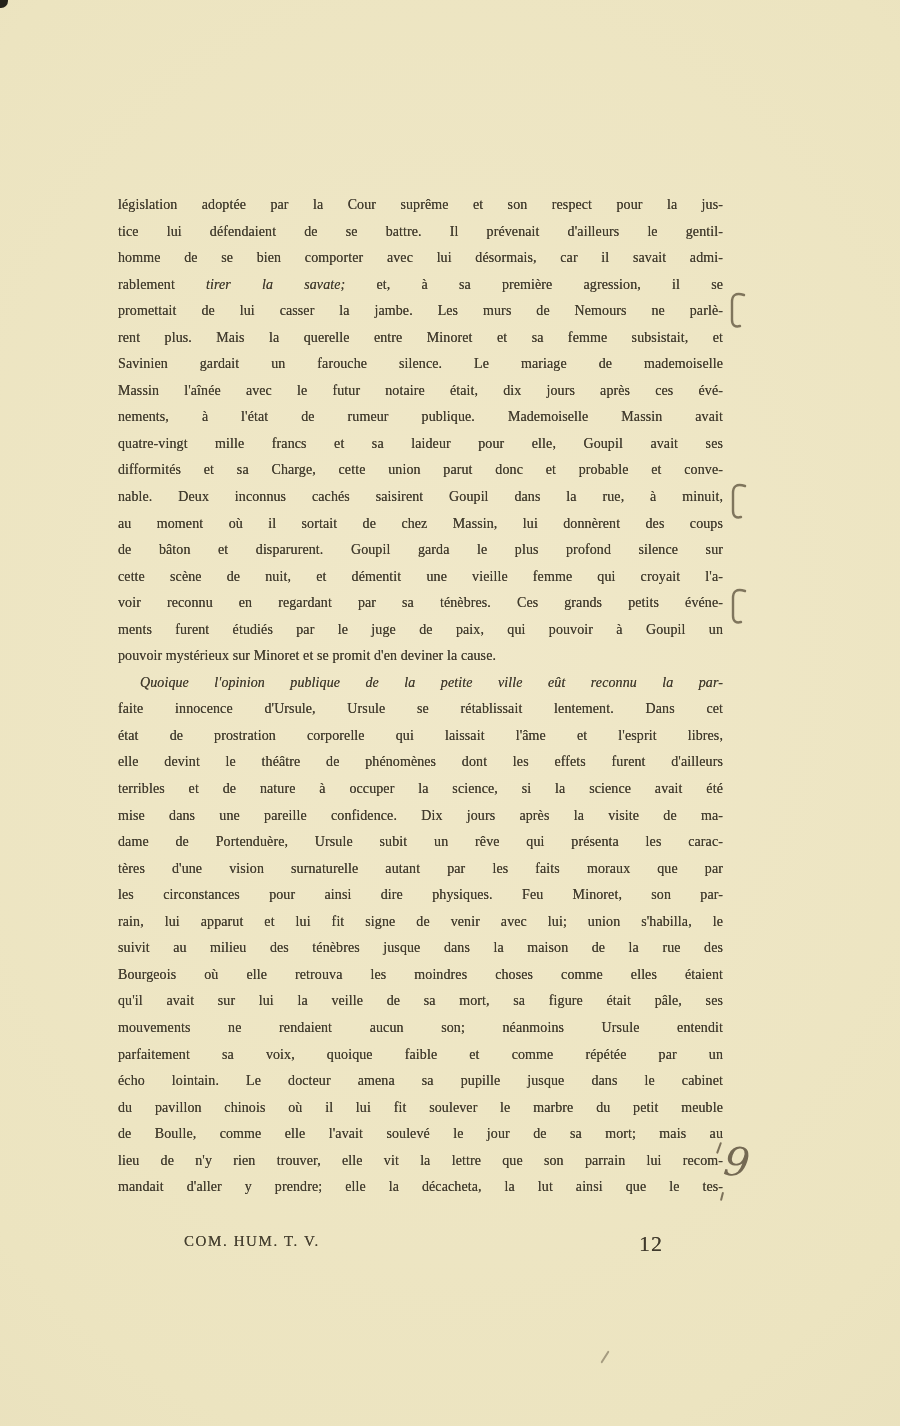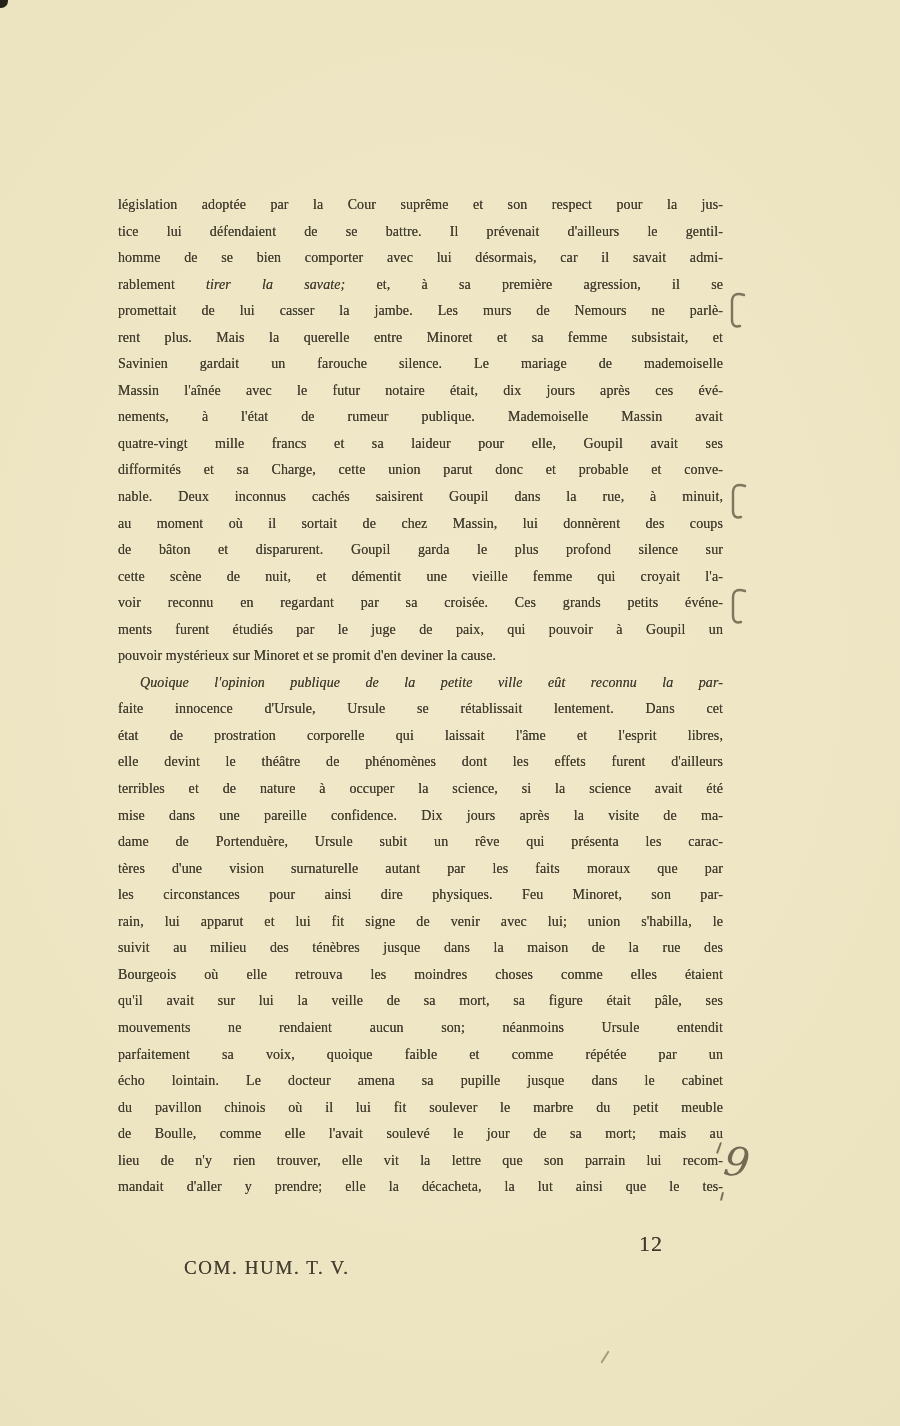--- a/index.html
+++ b/index.html
@@ -43,23 +43,22 @@
     height: 26.55px; overflow: visible;
     text-align: justify; text-align-last: justify;
   }
   .line.par-end { text-align-last: left; }
   .line.indent { text-indent: 22px; font-style: italic; }
 
   
   .page-footer { position: absolute; left: 118px; top: 1231px; width: 605px; height: 26px; }
   .signature-mark {
     position: absolute; left: 66px; top: 2px;
-    font-size: 19px; letter-spacing: 1.6px; color: #453f2f;
+    font-size: 15px; letter-spacing: 1.6px; color: #453f2f;
     text-shadow: 0 0 0.5px rgba(62,56,42,.8);
-    margin-top: 24px;
   }
   .sheet-number {
     position: absolute; left: 521px; top: 0;
     font-size: 22px; letter-spacing: 1px; color: #403a2c;
     text-shadow: 0 0 0.5px rgba(62,56,42,.8);
   }
 
   
   .margin-mark { position: absolute; pointer-events: none; }
   .margin-mark svg { display: block; }
@@ -91,21 +90,21 @@
       <div class="line">rent plus. Mais la querelle entre Minoret et sa femme subsistait, et</div>
       <div class="line">Savinien gardait un farouche silence. Le mariage de mademoiselle</div>
       <div class="line">Massin l'aînée avec le futur notaire était, dix jours après ces évé-</div>
       <div class="line">nements, à l'état de rumeur publique. Mademoiselle Massin avait</div>
       <div class="line">quatre-vingt mille francs et sa laideur pour elle, Goupil avait ses</div>
       <div class="line">difformités et sa Charge, cette union parut donc et probable et conve-</div>
       <div class="line">nable. Deux inconnus cachés saisirent Goupil dans la rue, à minuit,</div>
       <div class="line">au moment où il sortait de chez Massin, lui donnèrent des coups</div>
       <div class="line">de bâton et disparurent. Goupil garda le plus profond silence sur</div>
       <div class="line">cette scène de nuit, et démentit une vieille femme qui croyait l'a-</div>
-      <div class="line">voir reconnu en regardant par sa croisée. Ces grands petits événe-</div>
+      <div class="line">voir reconnu en regardant par sa ténèbres. Ces grands petits événe-</div>
       <div class="line">ments furent étudiés par le juge de paix, qui pouvoir à Goupil un</div>
       <div class="line par-end">pouvoir mystérieux sur Minoret et se promit d'en deviner la cause.</div>
       <div class="line indent">Quoique l'opinion publique de la petite ville eût reconnu la par-</div>
       <div class="line">faite innocence d'Ursule, Ursule se rétablissait lentement. Dans cet</div>
       <div class="line">état de prostration corporelle qui laissait l'âme et l'esprit libres,</div>
       <div class="line">elle devint le théâtre de phénomènes dont les effets furent d'ailleurs</div>
       <div class="line">terribles et de nature à occuper la science, si la science avait été</div>
       <div class="line">mise dans une pareille confidence. Dix jours après la visite de ma-</div>
       <div class="line">dame de Portenduère, Ursule subit un rêve qui présenta les carac-</div>
       <div class="line">tères d'une vision surnaturelle autant par les faits moraux que par</div>

